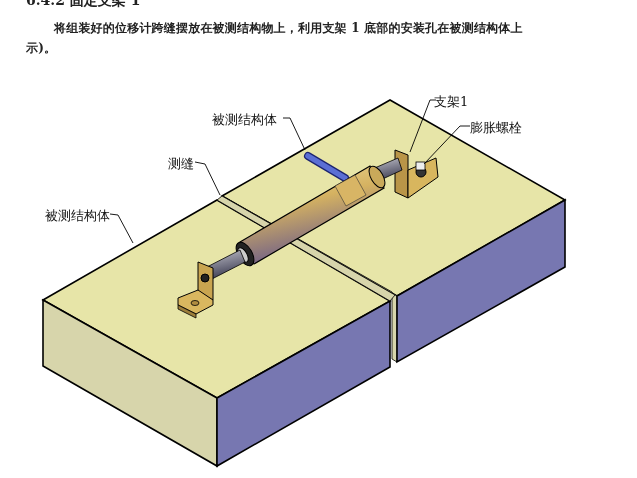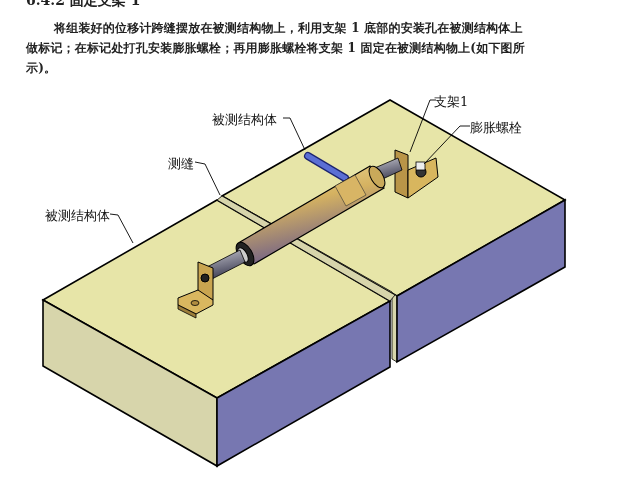--- a/index.html
+++ b/index.html
@@ -14,21 +14,20 @@
     .figure { position: absolute; left: 0; top: 0; width: 637px; height: 478px; }
     .label { font-family: "DejaVu Serif", "Liberation Serif", serif; font-size: 13px; fill: #111; }
   </style>
 </head>
 <body>
 
 <div class="heading">6.4.2 固定支架 1</div>
 
 <div class="para">
   <span class="line indent">将组装好的位移计跨缝摆放在被测结构物上，利用支架 1 底部的安装孔在被测结构体上</span>
-  <span class="line">做标记；在标记处打孔安装膨胀螺栓；再用膨胀螺栓将支架 1 固定在被测结构物上(如下图所</span>
   <span class="line">示)。</span>
 </div>
 
 <svg class="figure" viewBox="0 0 637 478" xmlns="http://www.w3.org/2000/svg">
   <defs>
     <linearGradient id="gaugeGrad" x1="0" y1="0" x2="0.35" y2="1">
       <stop offset="0" stop-color="#f2dfa0"></stop>
       <stop offset="0.45" stop-color="#d5b261"></stop>
       <stop offset="1" stop-color="#6a5a8a"></stop>
     </linearGradient>

